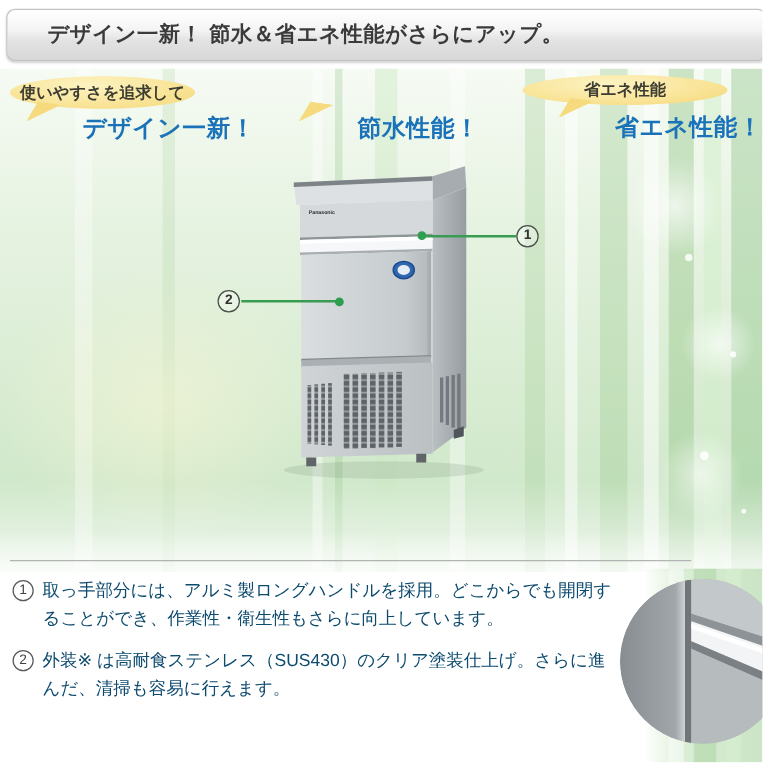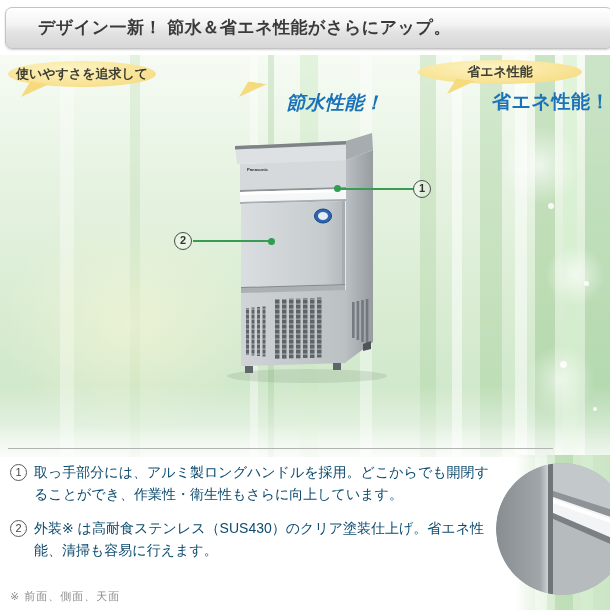--- a/index.html
+++ b/index.html
@@ -90,23 +90,24 @@
   </div>
 
   <div class="banner">
     <div class="banner-text">デザイン一新！ 節水＆省エネ性能がさらにアップ。</div>
   </div>
 
   <div class="bubble-ellipse" style="left:8px;top:61px;width:148px;height:26px;">
     <span class="bubble-label">使いやすさを追求して</span>
   </div>
   <div class="bubble-tail" style="left:22px;top:82px;transform:rotate(8deg);"></div>
+  <div class="bubble-headline" style="left:66px;top:90px;">デザイン一新！</div>
 
   <div class="bubble-tail" style="left:240px;top:82px;transform:rotate(8deg);"></div>
-  <div class="bubble-headline" style="left:286px;top:90px;font-style:italic;">節水性能！</div>
+  <div class="bubble-headline" style="left:286px;top:90px;">節水性能！</div>
 
   <div class="bubble-ellipse" style="left:418px;top:60px;width:164px;height:24px;">
     <span class="bubble-label">省エネ性能</span>
   </div>
   <div class="bubble-tail" style="left:448px;top:79px;transform:rotate(8deg);"></div>
   <div class="bubble-headline" style="left:492px;top:89px;text-align:center;">省エネ性能！</div>
 
   <svg class="machine" viewBox="0 0 200 290">
     <defs>
       <linearGradient id="gSide" x1="0" y1="0" x2="1" y2="0">
@@ -183,25 +184,24 @@
 
   <div class="divider"></div>
 
   <div class="features">
     <div class="feature">
       <span class="feature-num">1</span>
       <span class="feature-text">取っ手部分には、アルミ製ロングハンドルを採用。どこからでも開閉することができ、作業性・衛生性もさらに向上しています。</span>
     </div>
     <div class="feature">
       <span class="feature-num">2</span>
-      <span class="feature-text">外装※ は高耐食ステンレス（SUS430）のクリア塗装仕上げ。省エネ性能、清掃も容易に行えます。</span>
+      <span class="feature-text">外装※ は高耐食ステンレス（SUS430）のクリア塗装仕上げ。さらに進んだ、清掃も容易に行えます。</span>
     </div>
   </div>
 
-  <div class="footnote">※ 前面、側面、天面</div>
 
   <svg class="detail-photo" viewBox="0 0 132 132">
     <defs>
       <clipPath id="circleClip">
           <circle cx="66" cy="66" r="66"></circle>
         </clipPath>
       <linearGradient id="dpLeft" x1="0" y1="0" x2="1" y2="0">
         <stop offset="0" stop-color="#878d90"></stop>
           <stop offset="0.85" stop-color="#a0a6a9"></stop>
           <stop offset="1" stop-color="#cdd2d4"></stop>

